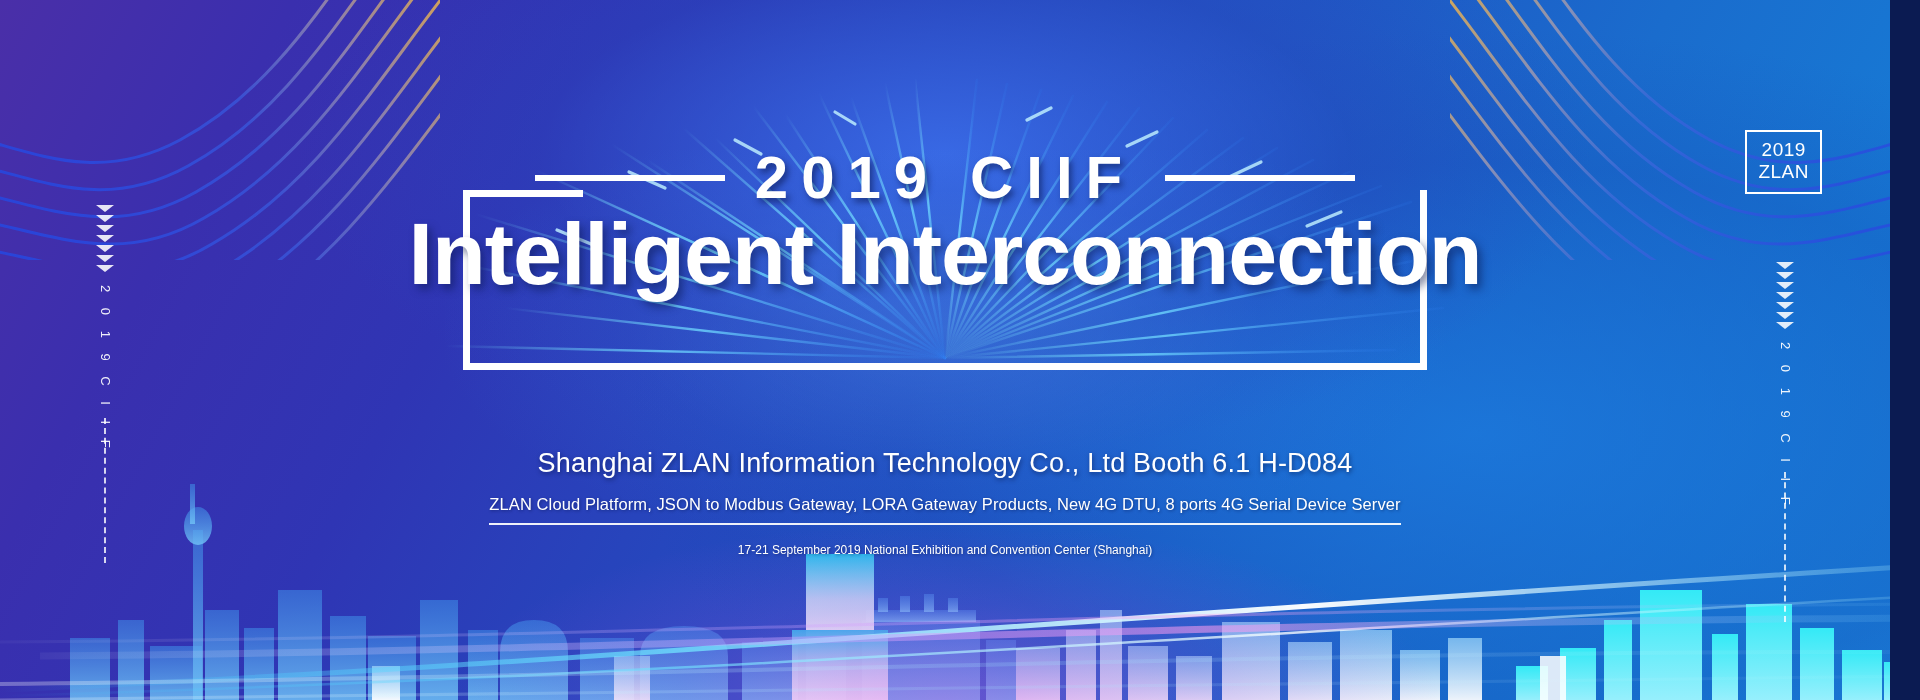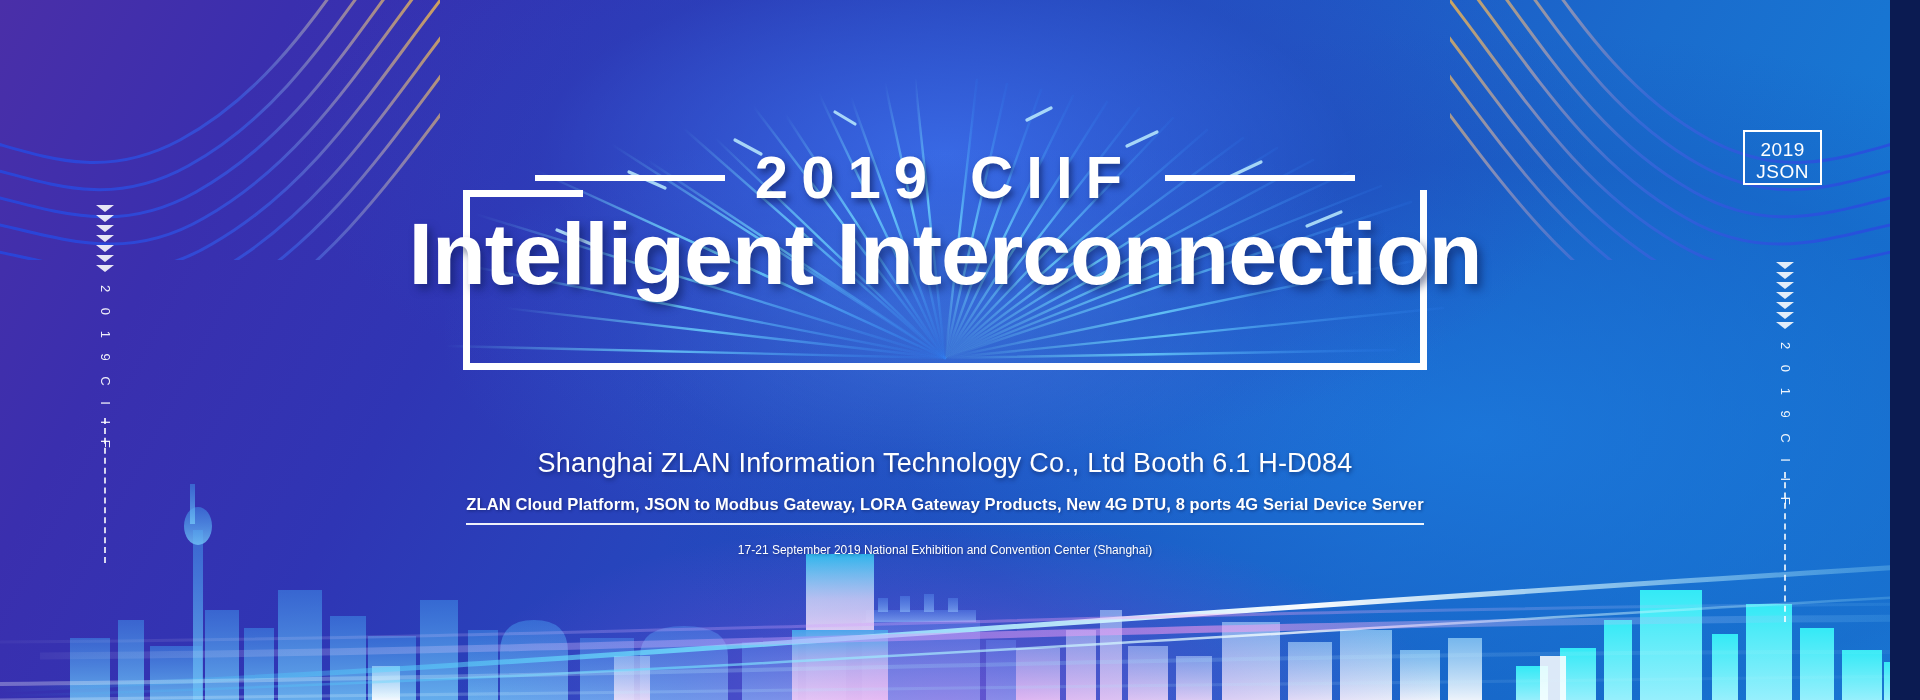--- a/index.html
+++ b/index.html
@@ -99,21 +99,20 @@
     position:absolute;left:0;right:0;top:495px;
   }
   .products{
     display:inline-block;
     font-size:16.5px;color:#ffffff;
     letter-spacing:.1px;
     padding-bottom:9px;
     border-bottom:2px solid rgba(255,255,255,.92);
     text-shadow:1px 1px 3px rgba(6,16,60,.45);
     white-space:nowrap;
-    font-weight:bold;
   }
 
   .venue{
     position:absolute;left:0;right:0;top:543px;
     font-size:12px;color:#ffffff;
     text-shadow:1px 1px 3px rgba(6,16,60,.45);
     white-space:nowrap;
   }
 
   
@@ -147,21 +146,21 @@
   .vdash{
     position:absolute;left:50%;transform:translateX(-50%);
     width:0;border-left:2px dashed rgba(255,255,255,.8);
   }
   .rail.left .vdash{top:418px;height:145px;}
   .rail.right .vdash{top:472px;height:150px;}
 
   .ciif-box{
     position:absolute;right:68px;top:130px;
     border:2px solid #ffffff;
-    padding:7px 11px 0 11px;
+    padding:7px 11px 9px 11px;
     color:#ffffff;
     font-size:19px;line-height:1.15;
     text-align:center;
     letter-spacing:.5px;
   }
   .ciif-box div{white-space:nowrap;}
 </style>
 </head>
 <body>
 
@@ -430,16 +429,16 @@
       <span class="chev"></span>
       <span class="chev"></span>
       <span class="chev"></span>
     </div>
     <div class="vtext">2 0 1 9   C I I F</div>
     <div class="vdash"></div>
   </div>
 
   <div class="ciif-box">
     <div>2019</div>
-    <div>JSON</div>
+    <div>ZLAN</div>
   </div>
 
 </div>
 
 </body></html>

